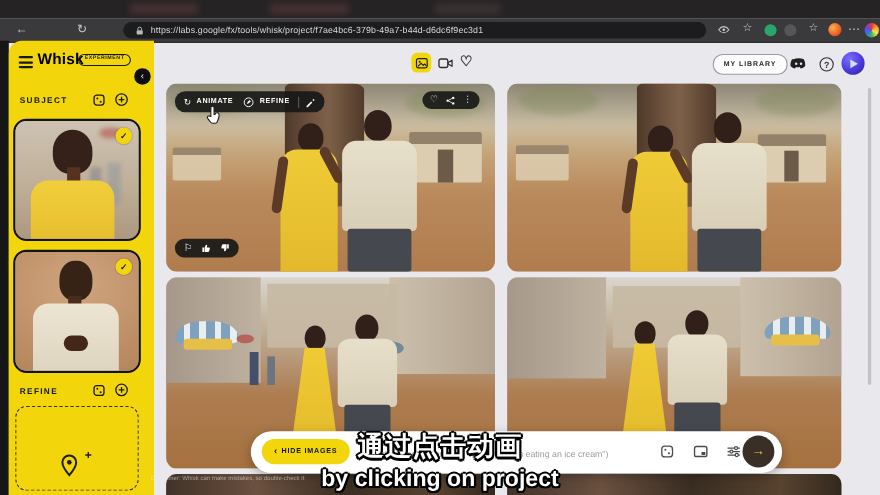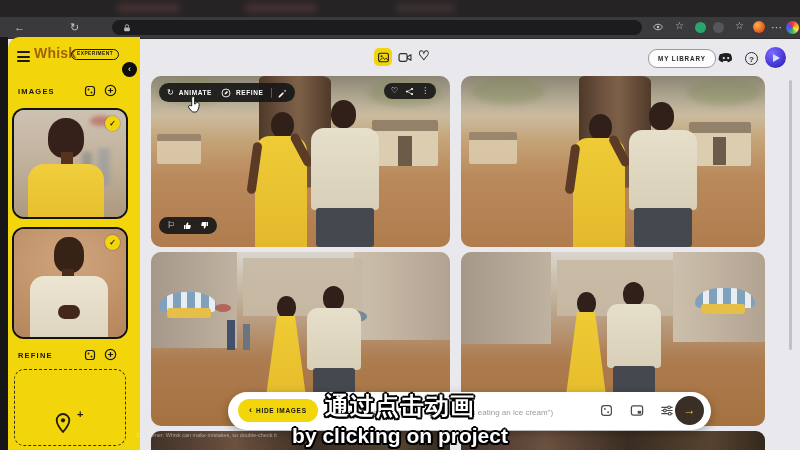--- a/index.html
+++ b/index.html
@@ -18,21 +18,21 @@
            display:flex;align-items:center;gap:5px;padding:0 10px;box-sizing:border-box;}
   .urltext{color:#d9d9d9;font-size:8px;letter-spacing:.15px;white-space:nowrap;overflow:hidden;}
   .bicon{top:21px;width:12px;height:12px;}
   .extdot{border-radius:50%;}
   .stars{color:#c7c7c7;font-size:10px;line-height:12px;top:20px;}
 
   
   .leftstrip{left:0;top:37px;width:8px;height:413px;background:#161616;}
   .sidebar{left:8px;top:37px;width:132px;height:413px;background:#f2d60b;border-radius:12px 0 0 0;}
   .burger span{display:block;width:13px;height:2px;background:#191919;margin:0 0 2.5px 0;border-radius:1px;}
-  .apptitle{font-size:14px;font-weight:bold;color:#a16207;letter-spacing:.2px;}
+  .apptitle{font-size:14px;font-weight:bold;color:#000000;letter-spacing:.2px;}
   .exppill{border:1px solid #161616;border-radius:7px;font-size:4.8px;font-weight:bold;
            letter-spacing:.5px;color:#161616;padding:2px 5px;line-height:1;}
   .seclabel{font-size:7.5px;font-weight:bold;letter-spacing:1.2px;color:#161616;}
   .card{border:2px solid #131313;border-radius:12px;overflow:hidden;background:#c9baa5;}
   .badge{width:15px;height:15px;border-radius:50%;background:#f2d60b;color:#131313;
          font-size:8px;font-weight:bold;text-align:center;line-height:15px;
          box-shadow:0 0 0 1px rgba(0,0,0,.12);}
   .dashbox{border:1.6px dashed #35300f;border-radius:10px;}
   .collapse{width:15px;height:15px;border-radius:50%;background:#0e0e0e;color:#fff;
             font-size:9px;line-height:14px;text-align:center;}
@@ -113,20 +113,21 @@
 <div class="abs toolbar"></div>
 <div class="abs navglyph" style="left:14px;top:17px;">←</div>
 <div class="abs navglyph" style="left:70px;top:17px;">↻</div>
 <div class="abs urlpill">
   <span>
     <svg width="10" height="10" viewBox="0 0 18 18">
         <rect x="4" y="8" width="10" height="7" rx="1.5" fill="#b9b9b9"></rect>
         <path d="M6 8V6a3 3 0 0 1 6 0v2" fill="none" stroke="#b9b9b9" stroke-width="1.6"></path>
       </svg>
   </span>
+  <span class="urltext">https://labs.google/fx/tools/whisk/project/f7ae4bc6-379b-49a7-b44d-d6dc6f9ec3d1</span>
 </div>
 <div class="abs bicon" style="left:652px;">
   <svg width="12" height="12" viewBox="0 0 18 18">
       <path d="M2 9s3-4.2 7-4.2S16 9 16 9s-3 4.2-7 4.2S2 9 2 9z" fill="none" stroke="#c7c7c7" stroke-width="1.4"></path>
       <circle cx="9" cy="9" r="1.8" fill="#c7c7c7"></circle>
     </svg>
 </div>
 <div class="abs stars" style="left:675px;">☆</div>
 <div class="abs extdot" style="left:695px;top:22px;width:11px;height:11px;background:#2aa56b;"></div>
 <div class="abs extdot" style="left:713px;top:22px;width:11px;height:11px;background:#56565a;"></div>
@@ -138,21 +139,21 @@
 <div class="abs leftstrip"></div>
 <div class="abs sidebar"></div>
 <div class="abs burger" style="left:17px;top:51px;">
     <span></span>
     <span></span>
     <span></span>
   </div>
 <div class="abs apptitle" style="left:34px;top:45px;">Whisk</div>
 <div class="abs exppill" style="left:71px;top:49px;">EXPERIMENT</div>
 
-<div class="abs seclabel" style="left:18px;top:87px;">IMAGES</div>
+<div class="abs seclabel" style="left:18px;top:87px;">SUBJECT</div>
 <div class="abs" style="left:84px;top:85px;">
   <svg width="12" height="12" viewBox="0 0 24 24">
       <rect x="3" y="3" width="18" height="18" rx="5" fill="none" stroke="#191919" stroke-width="2.4"></rect>
       <circle cx="9" cy="9" r="1.8" fill="#191919"></circle>
       <circle cx="15" cy="15" r="1.8" fill="#191919"></circle>
     </svg>
 </div>
 <div class="abs" style="left:104px;top:84px;">
   <svg width="13" height="13" viewBox="0 0 20 20">
       <circle cx="10" cy="10" r="8" fill="none" stroke="#191919" stroke-width="1.8"></circle>

